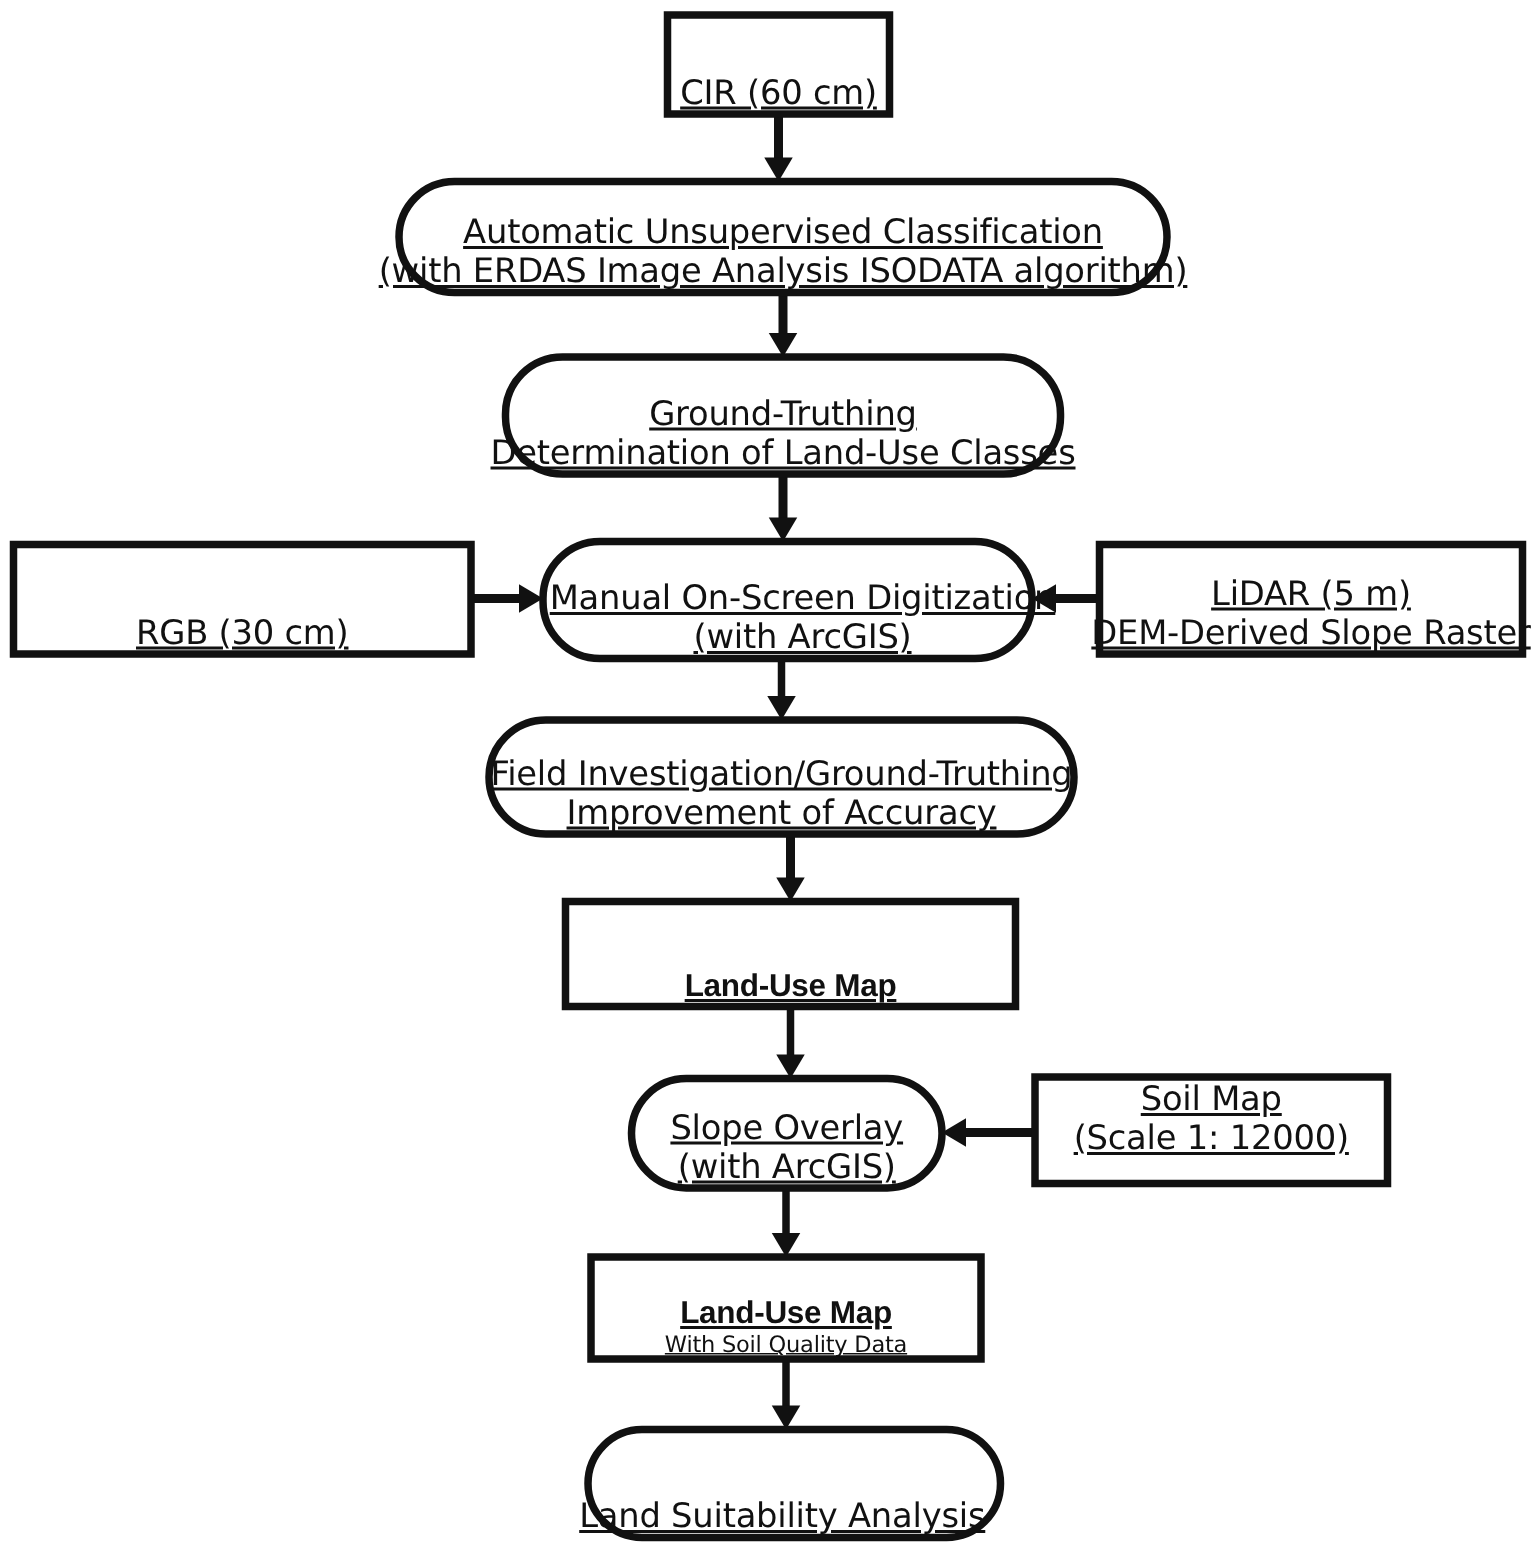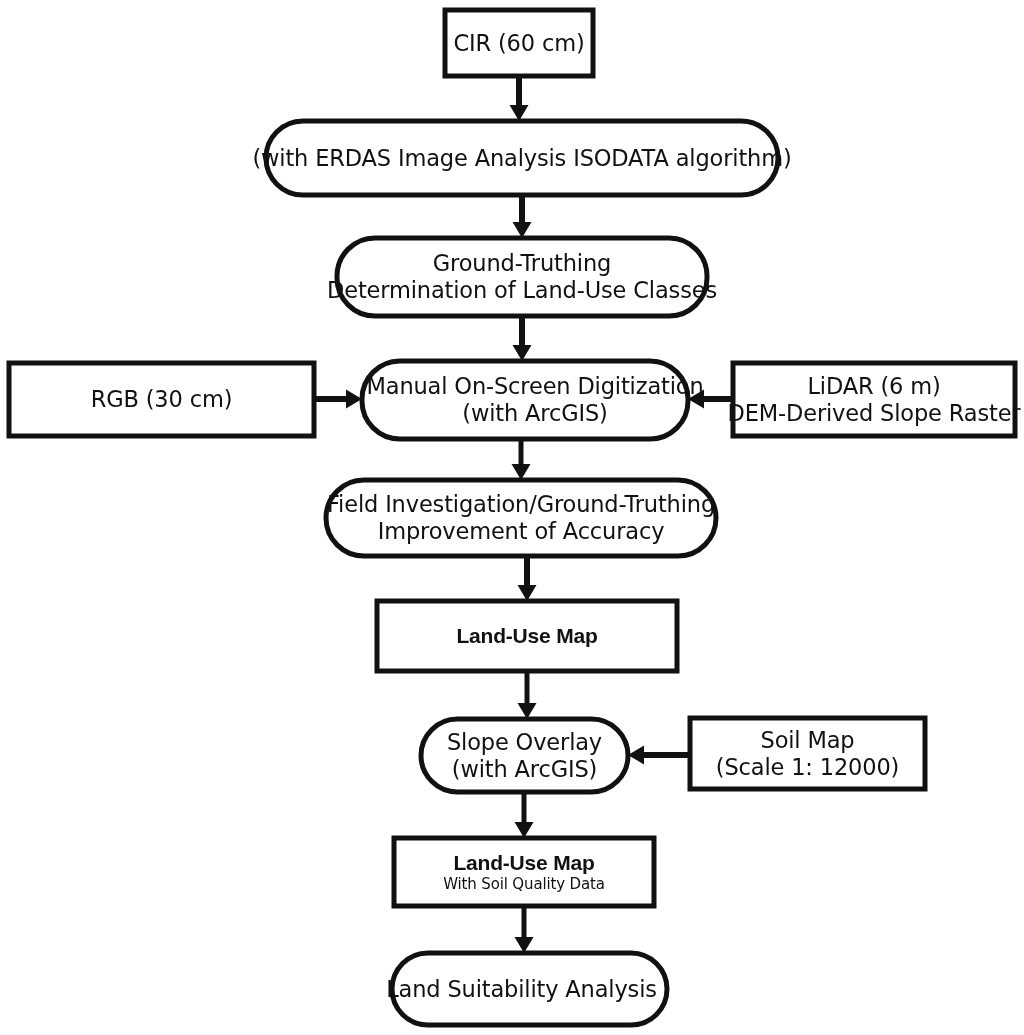--- a/index.html
+++ b/index.html
@@ -37,27 +37,28 @@
   .edge-line {
     stroke: #111111;
     fill: none;
   }
   .edge-head { fill: #111111; stroke: none; }
   .node-label {
     position: absolute;
     display: flex;
     flex-direction: column;
     align-items: center;
-    justify-content: center;
+    justify-content: flex-end;
     text-align: center;
     color: #111111;
     font-family: "DejaVu Sans", "Liberation Sans", sans-serif;
     line-height: 1.18;
     pointer-events: none;
     box-sizing: border-box;
+    text-decoration: underline;
   }
   .node-label .line { white-space: nowrap; display: block; }
   .lbl-regular { font-size: 22.5px; font-weight: 400; letter-spacing: -0.15px; }
   .lbl-bold {
     font-family: "Liberation Sans", "DejaVu Sans", sans-serif;
     font-size: 21px;
     font-weight: 700;
     letter-spacing: -0.2px;
   }
   .lbl-sub { font-size: 15px; font-weight: 400; letter-spacing: -0.15px; }
@@ -126,49 +127,50 @@
         <rect x="690" y="718" width="235" height="71" class="node-shape node-rect"></rect>
         <rect x="394" y="838" width="260" height="68" class="node-shape node-rect"></rect>
         <rect x="392" y="953" width="275" height="72" rx="36" ry="36" class="node-shape node-round"></rect>
       </g>
   </svg>
   <div id="labels-layer">
       <div class="node-label" style="left: 445px; top: 10px; width: 148px; height: 66px;">
         <span class="line lbl-regular">CIR (60 cm)</span>
       </div>
       <div class="node-label" style="left: 266px; top: 121px; width: 512px; height: 74px;">
+        <span class="line lbl-regular">Automatic Unsupervised Classification</span>
         <span class="line lbl-regular">(with ERDAS Image Analysis ISODATA algorithm)</span>
       </div>
       <div class="node-label" style="left: 337px; top: 238px; width: 370px; height: 78px;">
         <span class="line lbl-regular">Ground-Truthing</span>
         <span class="line lbl-regular">Determination of Land-Use Classes</span>
       </div>
       <div class="node-label" style="left: 9px; top: 363px; width: 305px; height: 73px;">
         <span class="line lbl-regular">RGB (30 cm)</span>
       </div>
       <div class="node-label" style="left: 372px; top: 361px; width: 326px; height: 78px;">
         <span class="line lbl-regular">Manual On-Screen Digitization</span>
         <span class="line lbl-regular">(with ArcGIS)</span>
       </div>
       <div class="node-label" style="left: 733px; top: 363px; width: 282px; height: 73px;">
-        <span class="line lbl-regular">LiDAR (6 m)</span>
+        <span class="line lbl-regular">LiDAR (5 m)</span>
         <span class="line lbl-regular">DEM-Derived Slope Raster</span>
       </div>
       <div class="node-label" style="left: 326px; top: 480px; width: 390px; height: 76px;">
         <span class="line lbl-regular">Field Investigation/Ground-Truthing</span>
         <span class="line lbl-regular">Improvement of Accuracy</span>
       </div>
       <div class="node-label" style="left: 377px; top: 601px; width: 300px; height: 70px;">
         <span class="line lbl-bold">Land-Use Map</span>
       </div>
       <div class="node-label" style="left: 421px; top: 719px; width: 207px; height: 73px;">
         <span class="line lbl-regular">Slope Overlay</span>
         <span class="line lbl-regular">(with ArcGIS)</span>
       </div>
-      <div class="node-label" style="left: 690px; top: 718px; width: 235px; height: 71px;">
+      <div class="node-label" style="left: 690px; top: 702px; width: 235px; height: 71px;">
         <span class="line lbl-regular">Soil Map</span>
         <span class="line lbl-regular">(Scale 1: 12000)</span>
       </div>
       <div class="node-label" style="left: 394px; top: 838px; width: 260px; height: 68px;">
         <span class="line lbl-bold">Land-Use Map</span>
         <span class="line lbl-sub">With Soil Quality Data</span>
       </div>
       <div class="node-label" style="left: 384px; top: 953px; width: 275px; height: 72px;">
         <span class="line lbl-regular">Land Suitability Analysis</span>
       </div>

